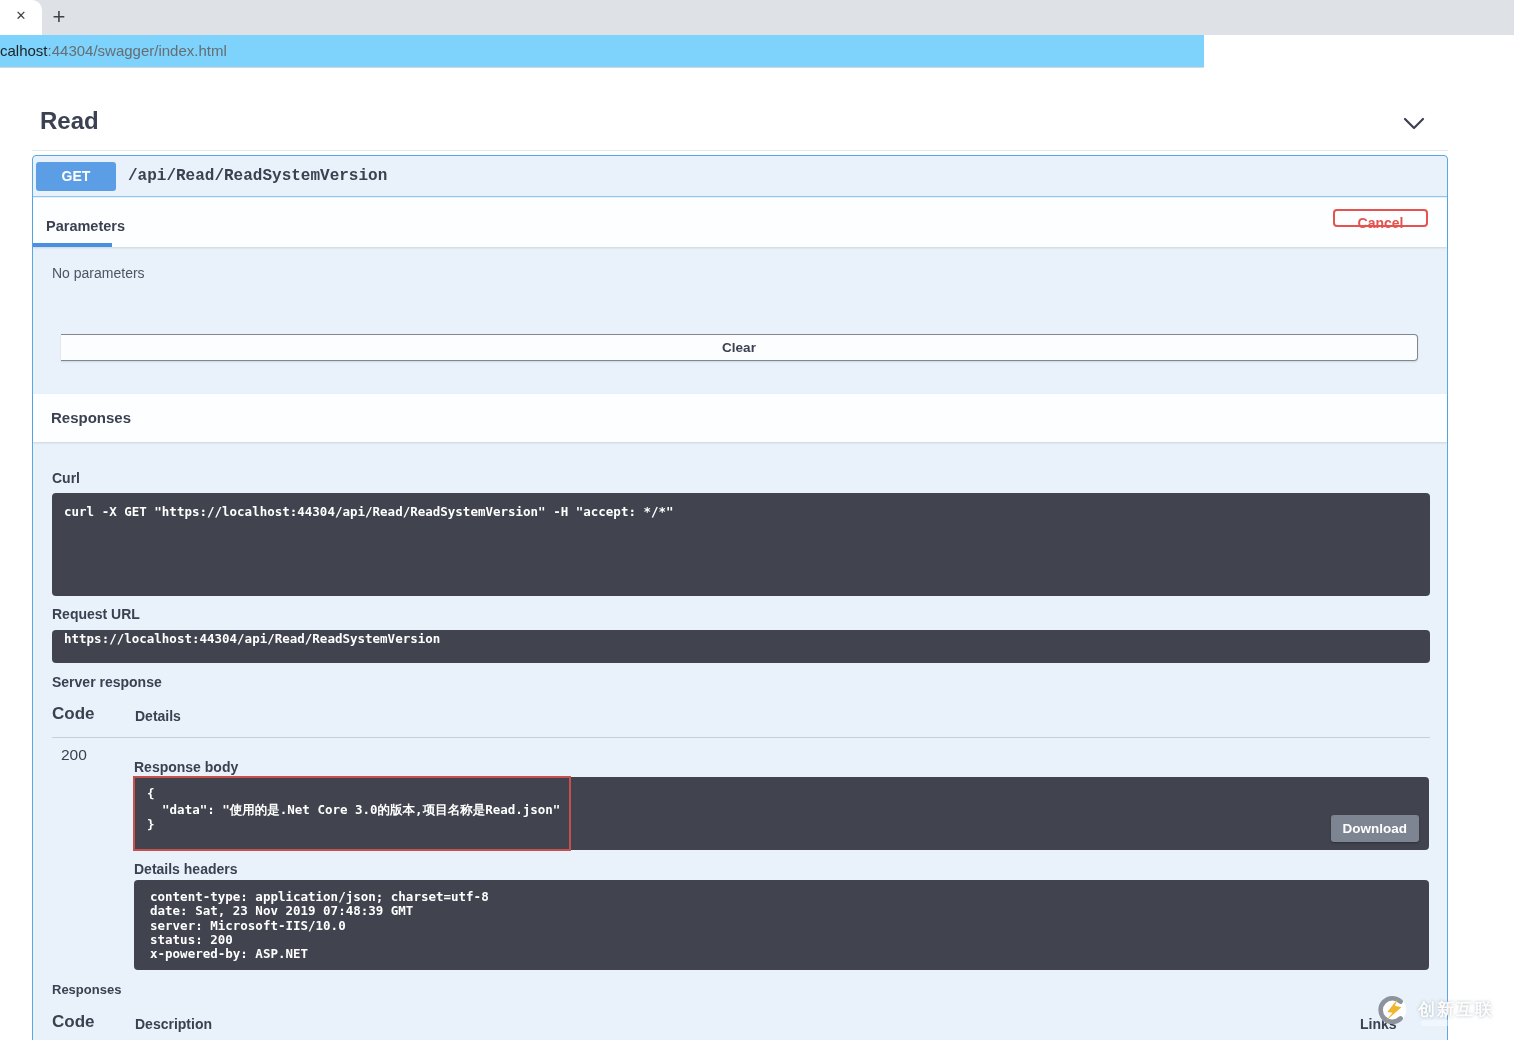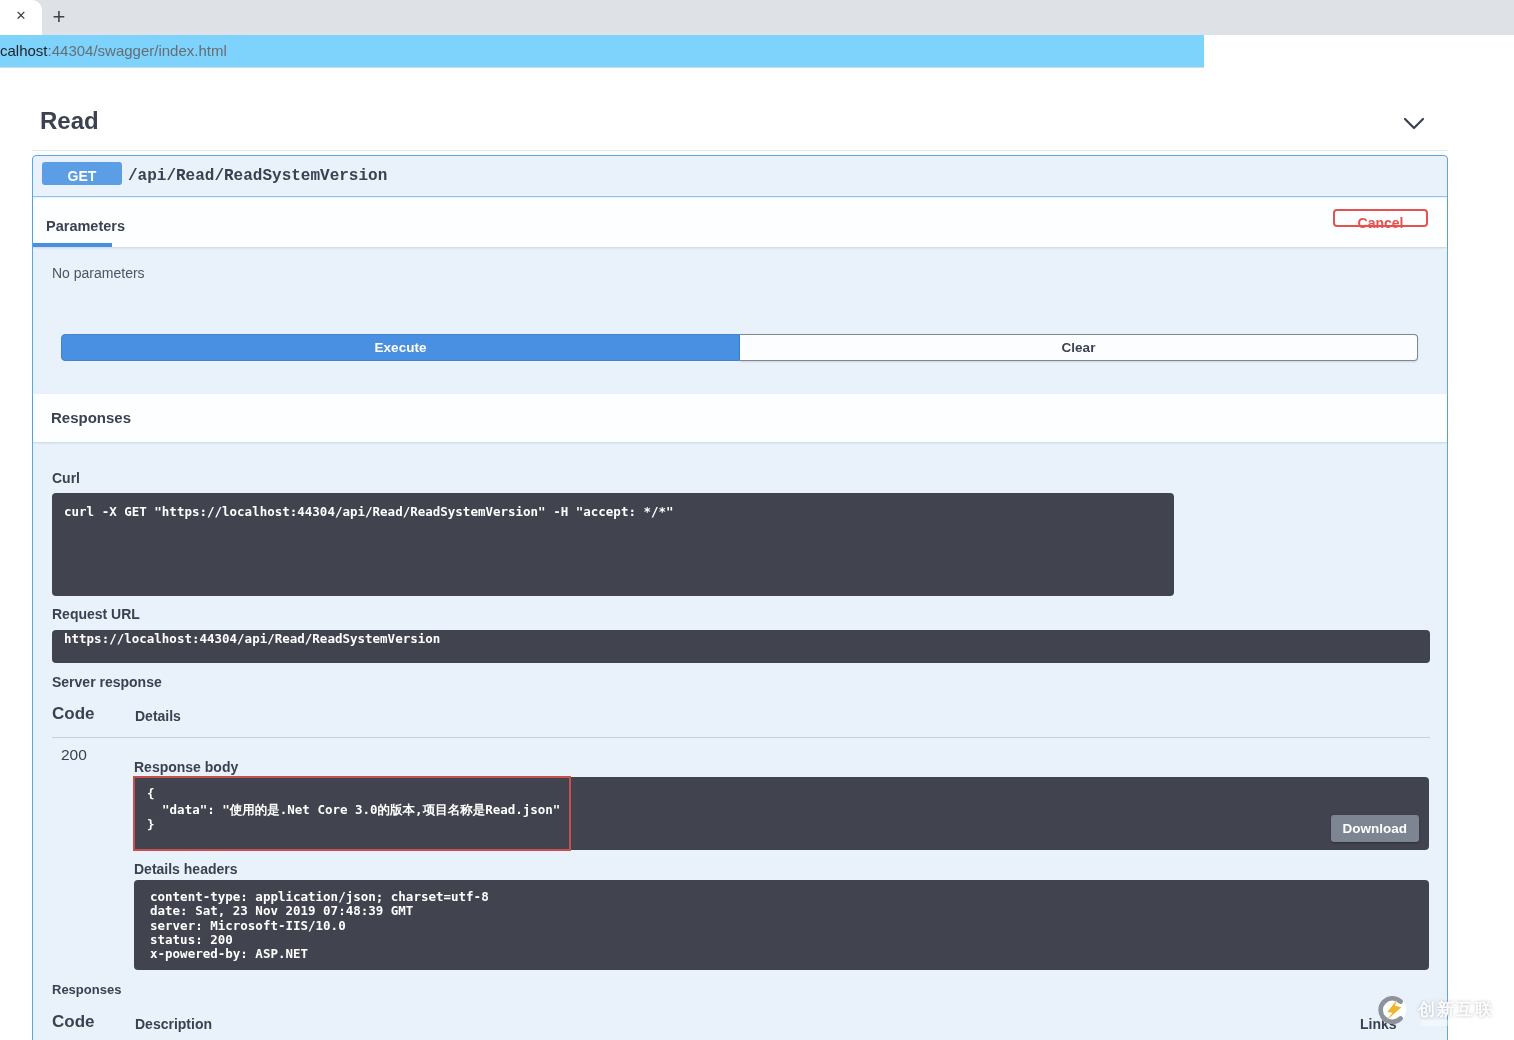--- a/index.html
+++ b/index.html
@@ -30,41 +30,41 @@
   
   .tag-title{position:absolute;left:40px;top:107px;font-size:24px;font-weight:700;color:var(--c-text);}
   .tag-chevron{position:absolute;left:1400px;top:114px;width:28px;height:20px;cursor:pointer;}
   .tag-divider{position:absolute;left:32px;top:150px;width:1416px;height:1px;background:#e3e6e8;}
 
   
   .opblock{position:absolute;left:32px;top:155px;width:1416px;height:920px;border:1px solid var(--c-block-border);border-radius:4px;background:var(--c-block-bg);}
   .opblock > *{position:absolute;}
 
   .summary{left:0;top:0;width:100%;height:41px;border-bottom:1px solid #90c5ec;cursor:pointer;}
-  .method-badge{position:absolute;left:9px;top:6px;width:80px;height:23px;background:var(--c-get);border-radius:3px;color:#fff;font-weight:700;font-size:14px;text-align:center;line-height:29px;}
+  .method-badge{position:absolute;left:3px;top:6px;width:80px;height:29px;background:var(--c-get);border-radius:3px;color:#fff;font-weight:700;font-size:14px;text-align:center;line-height:29px;}
   .op-path{position:absolute;left:95px;top:11px;font-family:"Liberation Mono",monospace;font-weight:700;font-size:16px;color:var(--c-text);}
 
   .sec-header{left:0;width:100%;height:49px;background:rgba(255,255,255,.9);box-shadow:0 1px 2px rgba(0,0,0,.12);}
   .sec-header.params{top:42px;}
   .sec-header.resp{top:238px;height:48px;}
   .sec-title{position:absolute;left:18px;top:0;line-height:48px;font-weight:700;font-size:15px;color:var(--c-text);}
   .tab-item{position:absolute;left:0;top:0;height:100%;padding:4px 16px 0 13px;line-height:49px;font-weight:700;font-size:14.5px;color:var(--c-text);cursor:pointer;}
   .tab-underline{position:absolute;left:0;bottom:0;width:79px;height:4px;background:var(--c-accent);}
   .cancel-btn{position:absolute;right:19px;top:11px;width:95px;height:18px;border:2px solid var(--c-cancel);border-radius:4px;background:transparent;color:var(--c-cancel);font-weight:700;font-size:14px;text-align:center;line-height:24px;cursor:pointer;}
 
   .no-params{left:19px;top:109px;font-size:14px;color:#4b5563;}
 
   .execute-row{left:28px;top:178px;width:1357px;height:27px;display:flex;}
   .execute-btn{flex:1;background:var(--c-accent);border:1px solid #3f83d2;border-radius:4px 0 0 4px;color:#fff;font-weight:700;font-size:13.5px;text-align:center;line-height:25px;cursor:pointer;}
   .clear-btn{flex:1;background:#fcfdfe;border:1px solid #82878f;border-left:none;border-radius:0 4px 4px 0;color:var(--c-text);font-weight:700;font-size:13.5px;text-align:center;line-height:25px;box-shadow:0 1px 2px rgba(0,0,0,.12);cursor:pointer;}
 
   .lbl{font-weight:700;font-size:14px;color:var(--c-text);}
   .curl-label{left:19px;top:314px;}
   .pre{background:var(--c-dark);border-radius:4px;color:#fff;font-family:"DejaVu Sans Mono",monospace;font-weight:700;font-size:12.5px;white-space:pre;overflow:hidden;text-align:left;}
-  .curl-pre{left:19px;top:337px;width:1122px;height:103px;padding:11px 12px;line-height:15px;}
+  .curl-pre{left:19px;top:337px;width:1378px;height:103px;padding:11px 12px;line-height:15px;}
   .requrl-label{left:19px;top:450px;}
   .requrl-pre{left:19px;top:474px;width:1378px;height:33px;padding:1px 12px;line-height:15px;}
   .serverresp-label{left:19px;top:518px;}
 
   .th-code{font-weight:700;font-size:17px;color:var(--c-text);}
   .th-small{font-weight:700;font-size:14px;color:var(--c-text);}
   .code-th1{left:19px;top:548px;}
   .details-th{left:102px;top:552px;}
   .resp-divider{left:19px;top:581px;width:1378px;height:1px;background:rgba(59,65,81,.2);}
   .status-code{left:19px;top:590px;font-size:15.5px;color:var(--c-text);margin-left:9px;}
@@ -116,21 +116,20 @@
 
   <div class="sec-header params">
     <div class="tab-item">Parameters</div>
     <div class="tab-underline"></div>
     <div class="cancel-btn">Cancel</div>
   </div>
 
   <div class="no-params">No parameters</div>
 
   <div class="execute-row">
-    <div class="execute-btn">Execute</div>
     <div class="clear-btn">Clear</div>
   </div>
 
   <div class="sec-header resp">
     <div class="sec-title">Responses</div>
   </div>
 
   <div class="lbl curl-label">Curl</div>
   <pre class="pre curl-pre">curl -X GET "https://localhost:44304/api/Read/ReadSystemVersion" -H "accept: */*"</pre>
 

